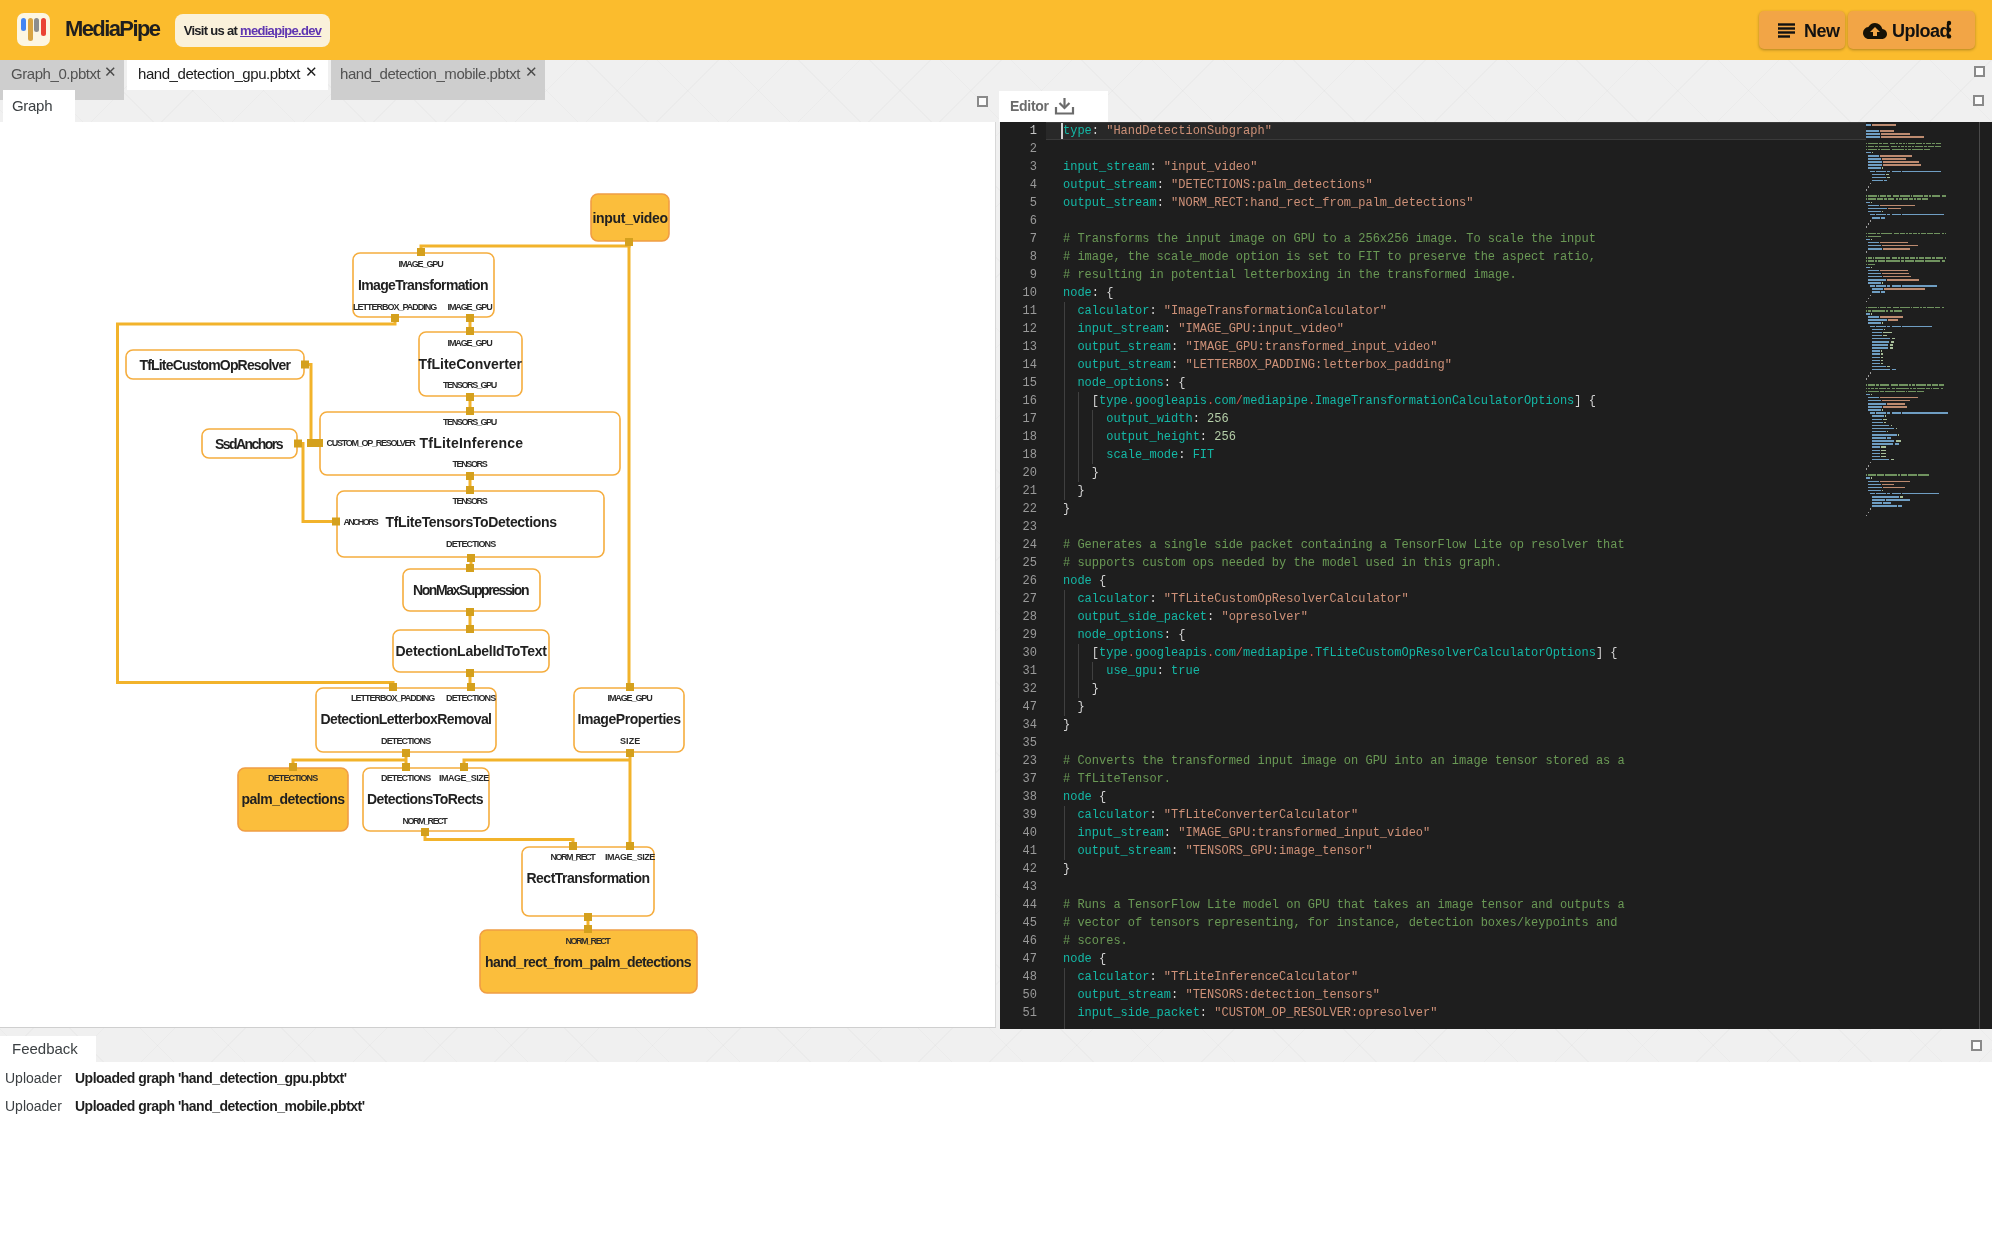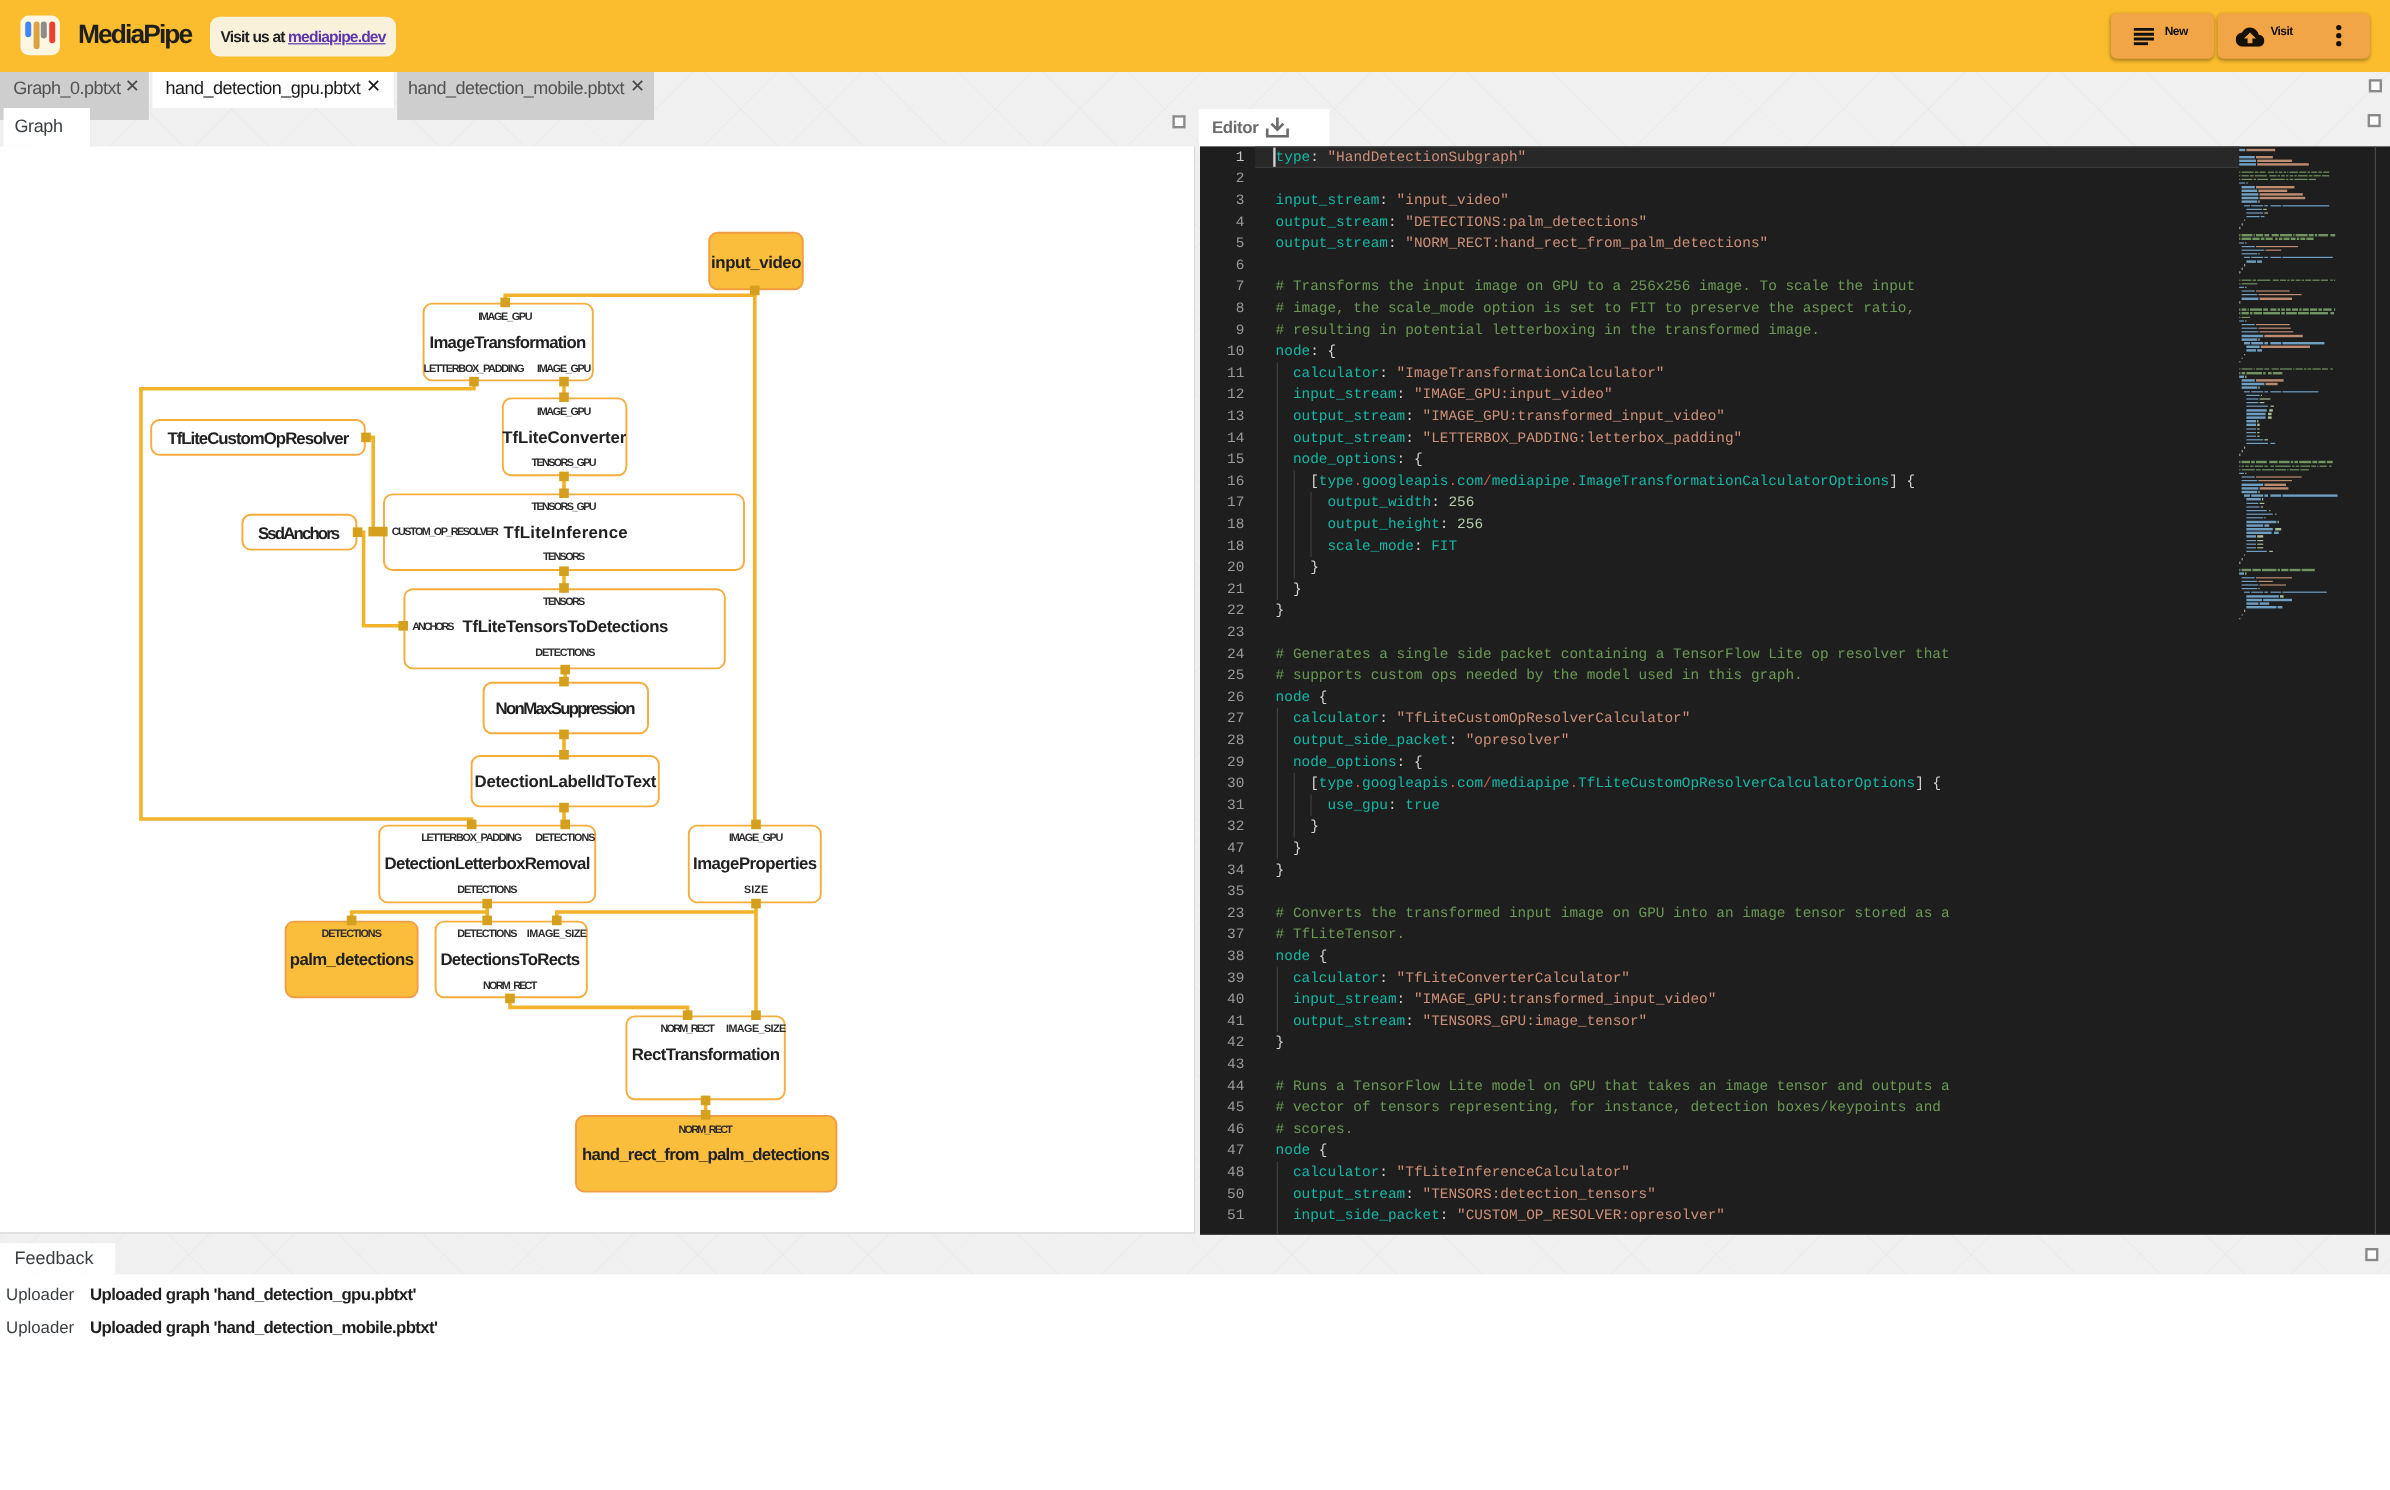--- a/index.html
+++ b/index.html
@@ -11,21 +11,21 @@
 .abs { position:absolute; }
 
 #hdr { left:0; top:0; width:1992px; height:60px; background:#fbbc2d; }
 #logo { left:17px; top:13px; width:33px; height:33px; background:#fdf6e2; border-radius:7px; }
 #logo i { position:absolute; border-radius:2.5px; width:5px; }
 #brand { left:65px; top:16px; font-size:22px; font-weight:bold; letter-spacing:-1.6px; color:#1f1f1f; }
 #visit { left:175px; top:14px; width:155px; height:33px; background:#faf1da; border-radius:8px; white-space:nowrap;
   font-size:13px; font-weight:bold; color:#202124; text-align:center; line-height:33px; letter-spacing:-0.7px;}
 #visit a { color:#5e35b1; text-decoration:underline; }
 .hbtn { top:11px; height:38px; background:#f2a546; border-radius:5px; box-shadow:0 1px 3px rgba(0,0,0,0.3);
-  color:#111; font-size:10px; font-weight:bold; letter-spacing:-0.5px; }
+  color:#111; font-size:18px; font-weight:bold; letter-spacing:-0.5px; }
 #btn-new { left:1759px; width:86px; }
 #btn-upl { left:1848px; width:127px; }
 
 .ftab { top:60px; height:40px; background:#cecece; color:#525252; font-size:15px; letter-spacing:-0.44px; }
 .ftab, #ftab2 { position:absolute; }
 #ftab1 { left:0; width:124px; }
 #ftab2 { left:127px; top:60px; width:201px; height:30px; background:#ffffff; color:#1b1b1b; font-size:15px; letter-spacing:-0.44px; }
 #ftab3 { left:331px; width:214px; }
 .ftxt { position:absolute; top:5px; }
 .fx { position:absolute; top:3px; font-size:15px; color:#4a4a4a; }
@@ -81,21 +81,21 @@
           <line x1="0" y1="9.5" x2="17" y2="9.5"></line>
           <line x1="0" y1="13.5" x2="12" y2="13.5"></line>
         </g>
     </svg>
     <span style="position:absolute;left:45px;top:10px">New</span>
   </div>
   <div id="btn-upl" class="abs hbtn">
     <svg width="24" height="17" style="position:absolute;left:15px;top:11px" viewBox="0 0 24 17">
       <path fill="#161105" d="M19.35 7.04A7.49 7.49 0 0 0 12 1C9.11 1 6.6 2.64 5.35 5.04A5.994 5.994 0 0 0 0 11c0 3.31 2.69 6 6 6h13c2.76 0 5-2.24 5-5 0-2.64-2.05-4.78-4.65-4.96zM14 10v4h-4v-4H7l5-5 5 5h-3z"></path>
     </svg>
-    <span style="position:absolute;left:44px;top:10px">Visit</span>
+    <span style="position:absolute;left:44px;top:10px">Upload</span>
     <svg width="6" height="20" style="position:absolute;left:98px;top:9px" viewBox="0 0 6 20">
       <g fill="#161105">
           <circle cx="3" cy="3" r="2.2"></circle>
           <circle cx="3" cy="9.7" r="2.2"></circle>
           <circle cx="3" cy="16.4" r="2.2"></circle>
         </g>
     </svg>
   </div>
 </div>
 

